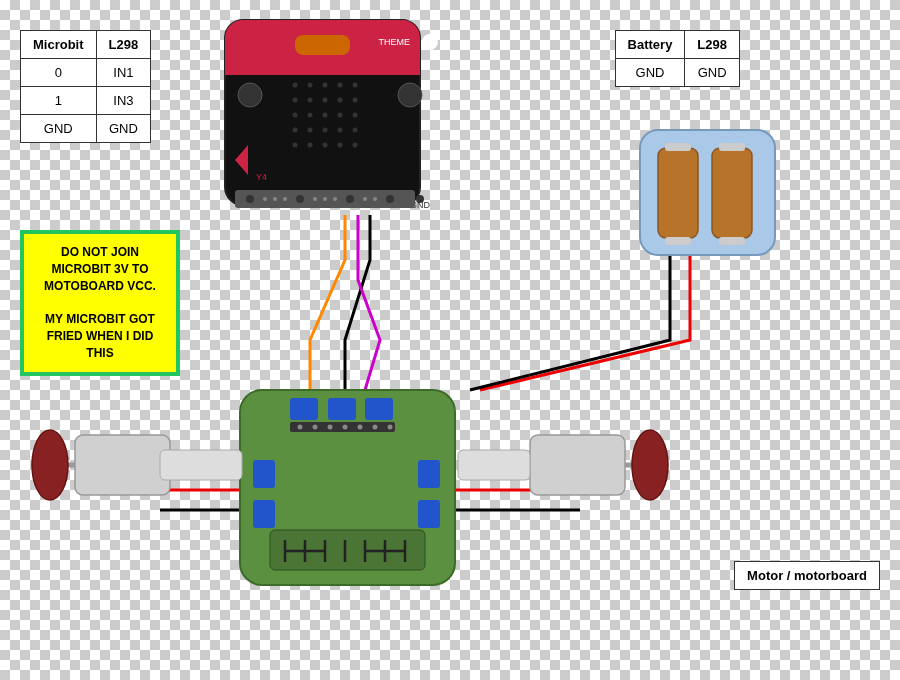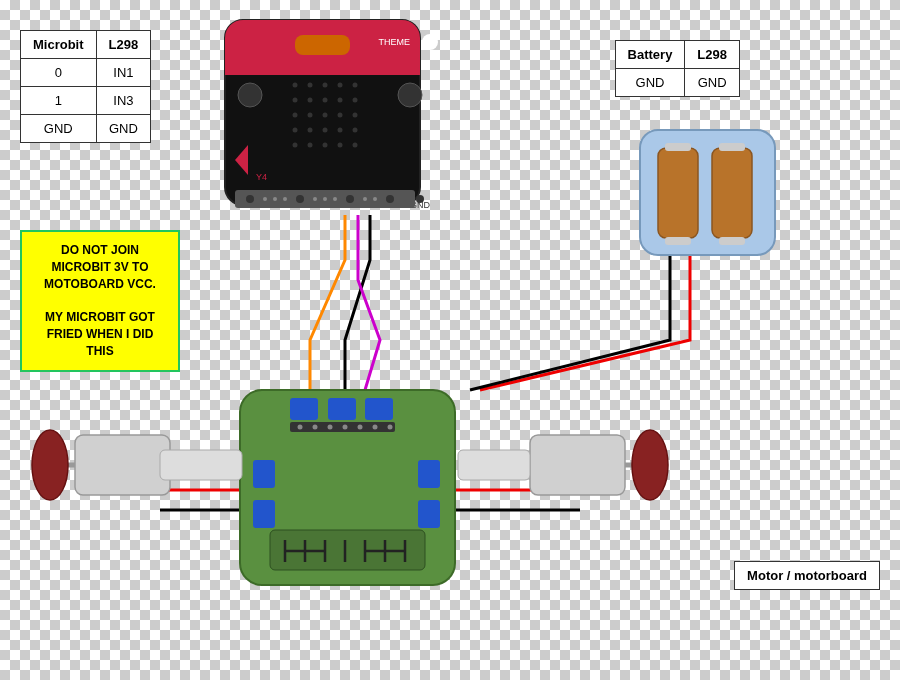--- a/index.html
+++ b/index.html
@@ -38,32 +38,32 @@
     
     #microbit-table {
       position: absolute;
       top: 30px;
       left: 20px;
     }
 
     
     #battery-table {
       position: absolute;
-      top: 40px;
+      top: 30px;
       right: 160px;
     }
 
     
     #warning-box {
       position: absolute;
       top: 230px;
       left: 20px;
       width: 160px;
       background: yellow;
-      border: 2px solid #22c55e;
+      border: 4px solid #22c55e;
       padding: 10px;
       font-size: 12px;
       font-weight: bold;
       text-align: center;
       line-height: 1.4;
     }
 
     
     #motor-table {
       position: absolute;

